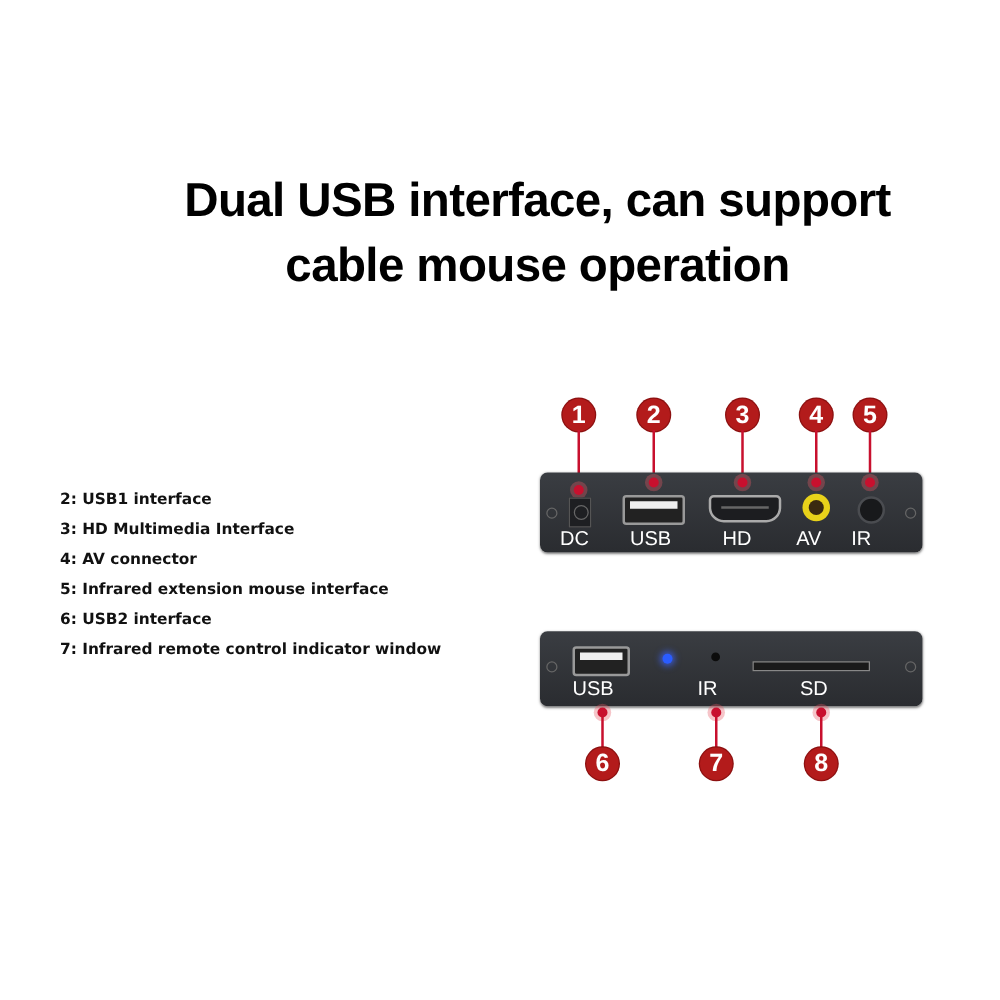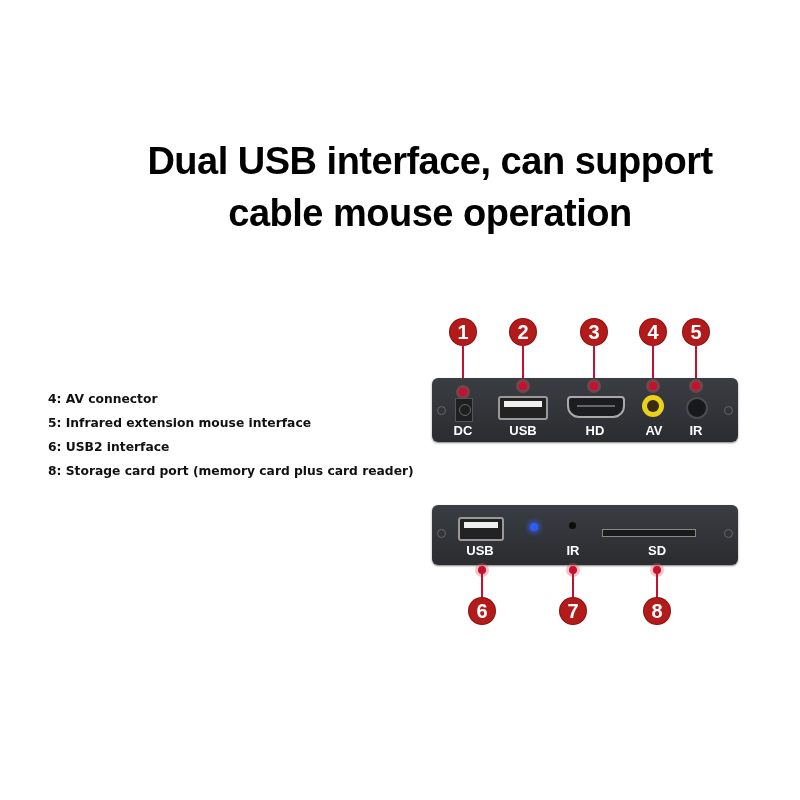--- a/index.html
+++ b/index.html
@@ -5,37 +5,39 @@
   html, body { margin:0; padding:0; background:#ffffff; }
   body { width:800px; height:800px; position:relative; overflow:hidden; font-family:"DejaVu Sans", sans-serif; }
   .title { position:absolute; left:0; width:800px; text-align:center; font-family:"Liberation Sans", sans-serif; font-weight:bold; font-size:38px; color:#000; letter-spacing:-0.5px;padding-left:30px; }
   .t1 { top:140px; }
   .t2 { top:192px; }
   .legend { position:absolute; left:48px; top:390px; font-family:"DejaVu Sans", sans-serif; font-weight:bold; font-size:12.3px; color:#111; }
   .legend div { height:24px; line-height:18px; white-space:nowrap; }
   .panel { position:absolute; left:432px; width:306px; background:linear-gradient(#3a3d42,#2a2c30); border-radius:6px; box-shadow:0 1px 2px rgba(0,0,0,0.5); }
   .p1 { top:378px; height:64px; }
   .p2 { top:505px; height:60px; }
-  .lbl { position:absolute; color:#fff; font-family:"Liberation Sans", sans-serif; font-weight:bold; font-size:13px; text-align:center; }
+  .lbl { position:absolute; color:#fff; font-family:"Liberation Sans", sans-serif; font-weight:normal; font-size:16px; text-align:left; }
   .screw { position:absolute; width:7px; height:7px; border:1px solid #666; border-radius:50%; }
   .badge { position:absolute; width:26px; height:26px; border-radius:50%; background:#b31b1b; color:#fff; font-family:"Liberation Sans", sans-serif; font-weight:bold; font-size:20px; line-height:26px; text-align:center; box-shadow:0 0 0 1px #8c1010; }
   .line { position:absolute; width:2px; background:#c8102e; }
   .dot { position:absolute; width:8px; height:8px; border-radius:50%; background:#c8102e; box-shadow:0 0 0 3px rgba(230,90,100,0.35); }
 </style>
 </head>
 <body>
 
 <div class="title t1">Dual USB interface, can support</div>
 <div class="title t2">cable mouse operation</div>
 
 <div class="legend">
+  <div>2: USB1 interface</div>
+  <div>3: HD Multimedia Interface</div>
   <div>4: AV connector</div>
   <div>5: Infrared extension mouse interface</div>
   <div>6: USB2 interface</div>
-  <div>8: Storage card port (memory card plus card reader)</div>
+  <div>7: Infrared remote control indicator window</div>
 </div>
 
 <div class="badge" style="left:450px;top:319px;">1</div>
 <div class="line" style="left:462px;top:344px;height:50px;"></div>
 <div class="badge" style="left:510px;top:319px;">2</div>
 <div class="line" style="left:522px;top:344px;height:42px;"></div>
 <div class="badge" style="left:581px;top:319px;">3</div>
 <div class="line" style="left:593px;top:344px;height:42px;"></div>
 <div class="badge" style="left:640px;top:319px;">4</div>
 <div class="line" style="left:652px;top:344px;height:42px;"></div>

